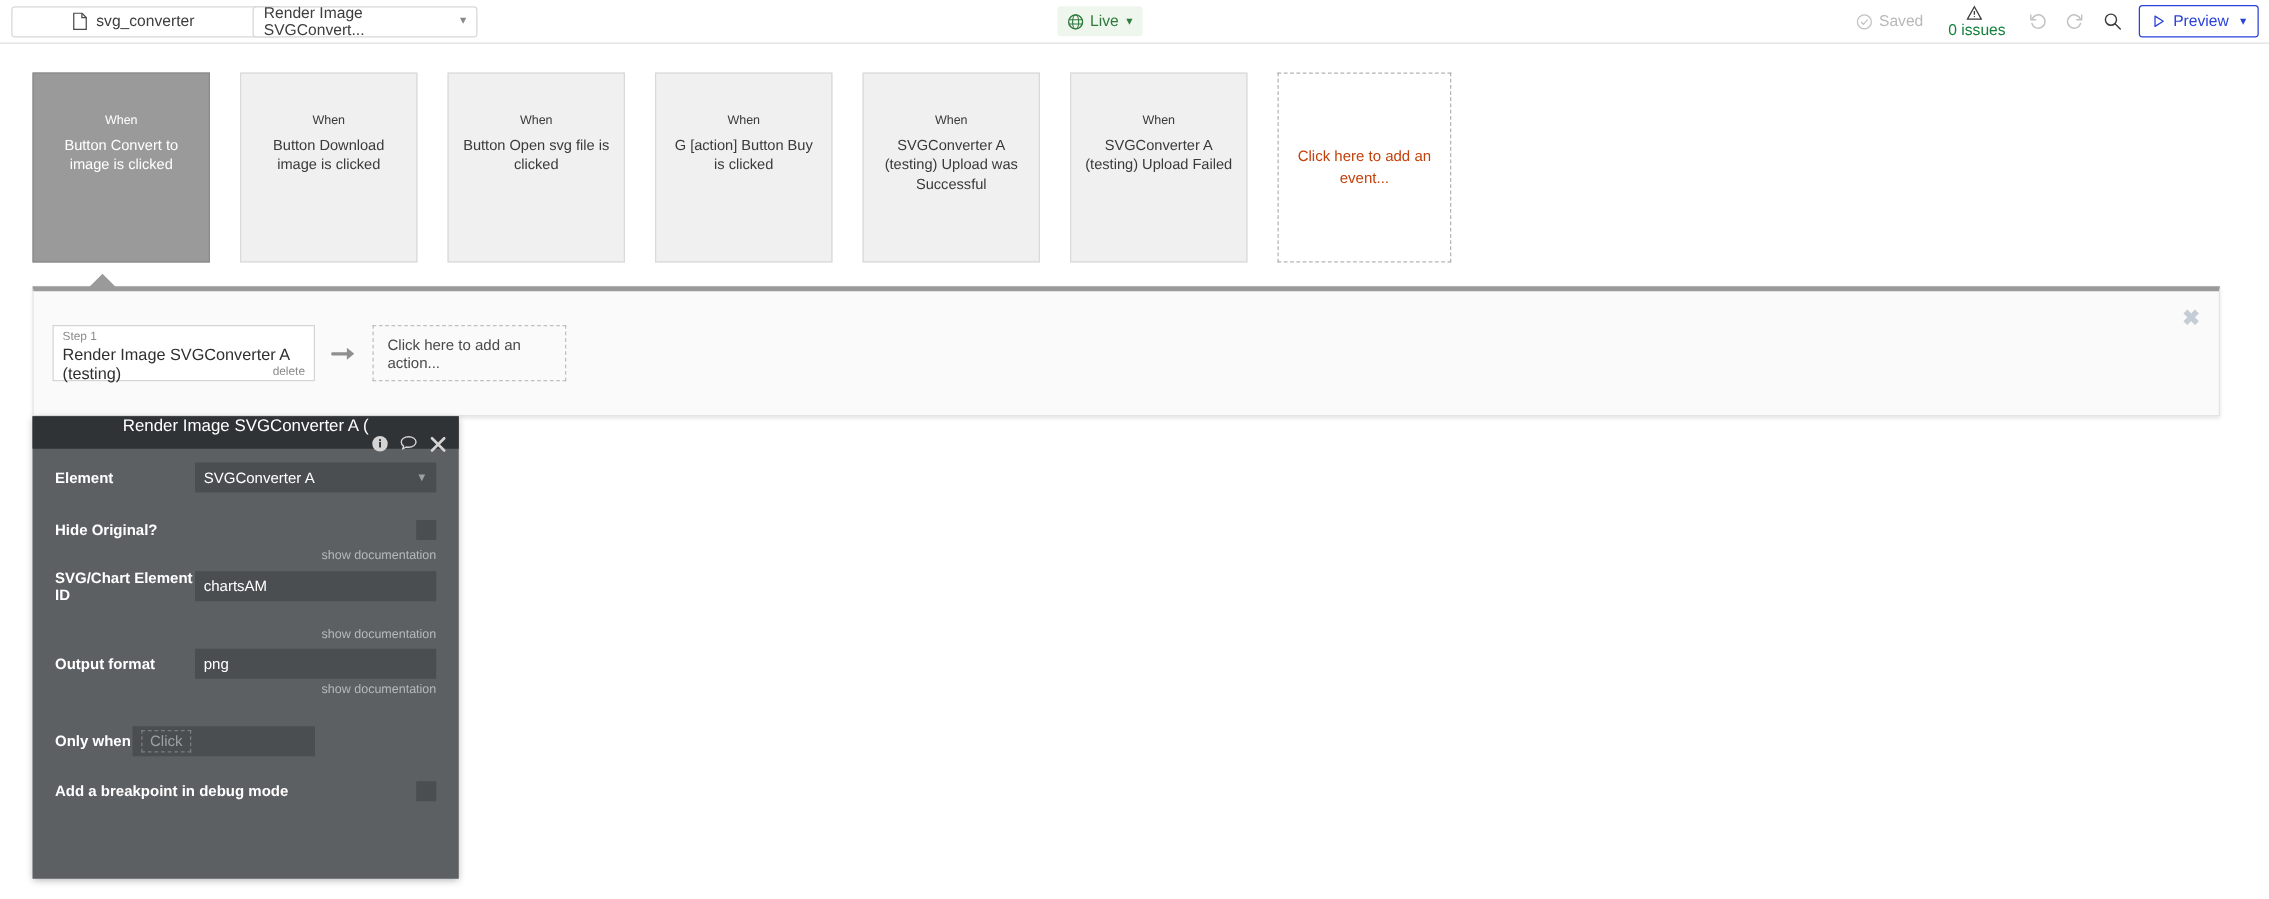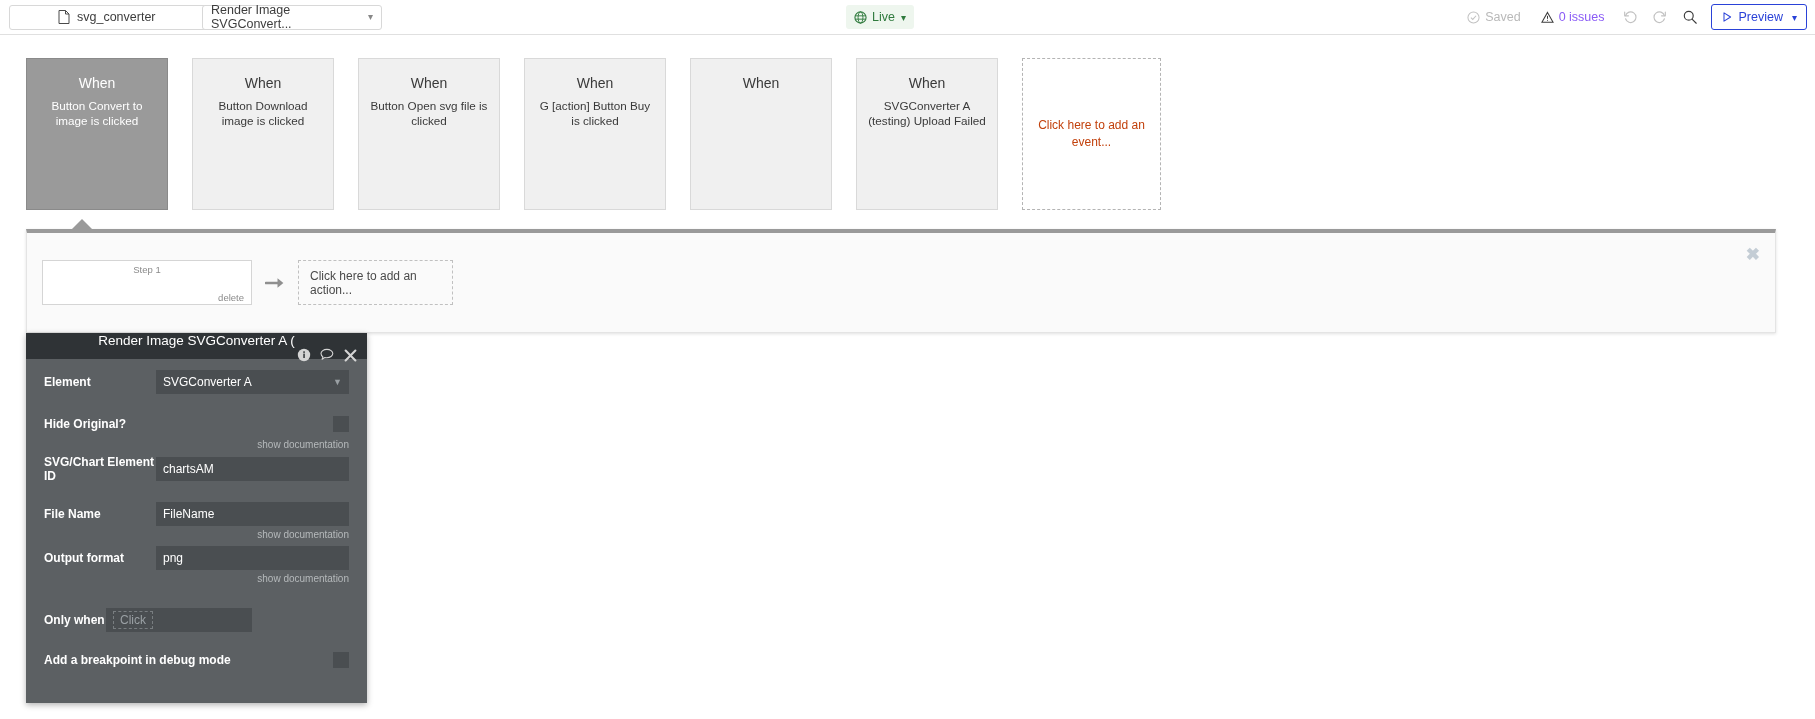--- a/index.html
+++ b/index.html
@@ -53,21 +53,21 @@
     position: absolute; right: 8px;
     display: flex; align-items: center; gap: 0;
   }
   .tb-item {
     display: flex; align-items: center;
     font-size: 12.5px;
     padding: 0 10px; height: 26px;
     cursor: pointer;
   }
   .tb-saved { color: #b9b9b9; }
-  .tb-issues { color: #8b5cf6; }
+  .tb-issues { color: #15803d; flex-direction: column; }
   .tb-item .ic { margin-right: 5px; display:inline-flex; }
   .icon-btn {
     width: 30px; height: 26px;
     display: flex; align-items: center; justify-content: center;
     color: #b9b9b9; cursor: pointer;
   }
   .icon-btn.dark { color: #3c3c3c; }
   .preview-btn {
     margin-left: 6px;
     height: 26px;
@@ -94,22 +94,22 @@
     padding: 16px 10px 0 10px;
     text-align: center;
     cursor: pointer;
   }
   .event-card.selected {
     background: #9a9a9a;
     border-color: #8a8a8a;
     color: #ffffff;
   }
   .event-when {
-    font-size: 14px; color: #3a3a3a;
-    margin-bottom: 7px; font-weight: 400;
+    font-size: 10px; color: #3a3a3a;
+    margin-bottom: 7px; font-weight: 400; margin-top: 16px;
   }
   .event-card.selected .event-when { color: #ffffff; }
   .event-desc {
     font-size: 11.7px; color: #3a3a3a; line-height: 1.32;
   }
   .event-card.selected .event-desc { color: #ffffff; }
 
   .event-add {
     width: 139px; height: 152px;
     border: 1px dashed #b4b4b4;
@@ -148,21 +148,21 @@
     display: flex; align-items: center;
   }
   .step-card {
     width: 210px; height: 45px;
     border: 1px solid #d5d5d5;
     background: #fff;
     padding: 4px 7px 0 7px;
     position: relative;
     cursor: pointer;
   }
-  .step-label { font-size: 9.5px; color: #8a8a8a; line-height: 1.1; text-align: center; }
+  .step-label { font-size: 9.5px; color: #8a8a8a; line-height: 1.1; }
   .step-title { font-size: 13px; color: #2f2f2f; margin-top: 1px; }
   .step-delete {
     position: absolute; right: 7px; bottom: 1px;
     font-size: 9.5px; color: #8a8a8a; cursor: pointer;
   }
   .step-arrow {
     margin: 0 13px;
     color: #8f8f8f; font-size: 17px;
     display: flex; align-items: center;
   }
@@ -339,39 +339,41 @@
     <div class="event-desc">Button Open svg file is clicked</div>
   </div>
 
   <div class="event-card">
     <div class="event-when">When</div>
     <div class="event-desc">G [action] Button Buy is clicked</div>
   </div>
 
   <div class="event-card">
     <div class="event-when">When</div>
+    <div class="event-desc">SVGConverter A (testing) Upload was Successful</div>
   </div>
 
   <div class="event-card">
     <div class="event-when">When</div>
     <div class="event-desc">SVGConverter A (testing) Upload Failed</div>
   </div>
 
   <div class="event-add">
     <span>Click here to add an event...</span>
   </div>
 </div>
 
 <div class="action-panel">
   <div class="panel-pointer"></div>
   <div class="panel-close">✖</div>
 
   <div class="steps-row">
     <div class="step-card">
       <div class="step-label">Step 1</div>
+      <div class="step-title">Render Image SVGConverter A (testing)</div>
       <div class="step-delete">delete</div>
     </div>
 
     <div class="step-arrow">
       <svg width="20" height="16" viewBox="0 0 20 16">
           <path d="M1 8h13" stroke="#8f8f8f" stroke-width="2.6" stroke-linecap="round"></path>
           <path d="M12.5 3.2L18.4 8l-5.9 4.8z" fill="#8f8f8f"></path>
         </svg>
     </div>
 
@@ -424,26 +426,20 @@
     <div class="showdoc">show documentation</div>
 
     <div class="prow">
       <div class="plabel">SVG/Chart Element ID</div>
       <div class="pfield">
         <span>chartsAM</span>
       </div>
     </div>
     <div style="height:16px"></div>
 
-    <div class="prow">
-      <div class="plabel">File Name</div>
-      <div class="pfield">
-        <span>FileName</span>
-      </div>
-    </div>
     <div class="showdoc">show documentation</div>
 
     <div class="prow">
       <div class="plabel">Output format</div>
       <div class="pfield">
         <span>png</span>
       </div>
     </div>
     <div class="showdoc">show documentation</div>
 

